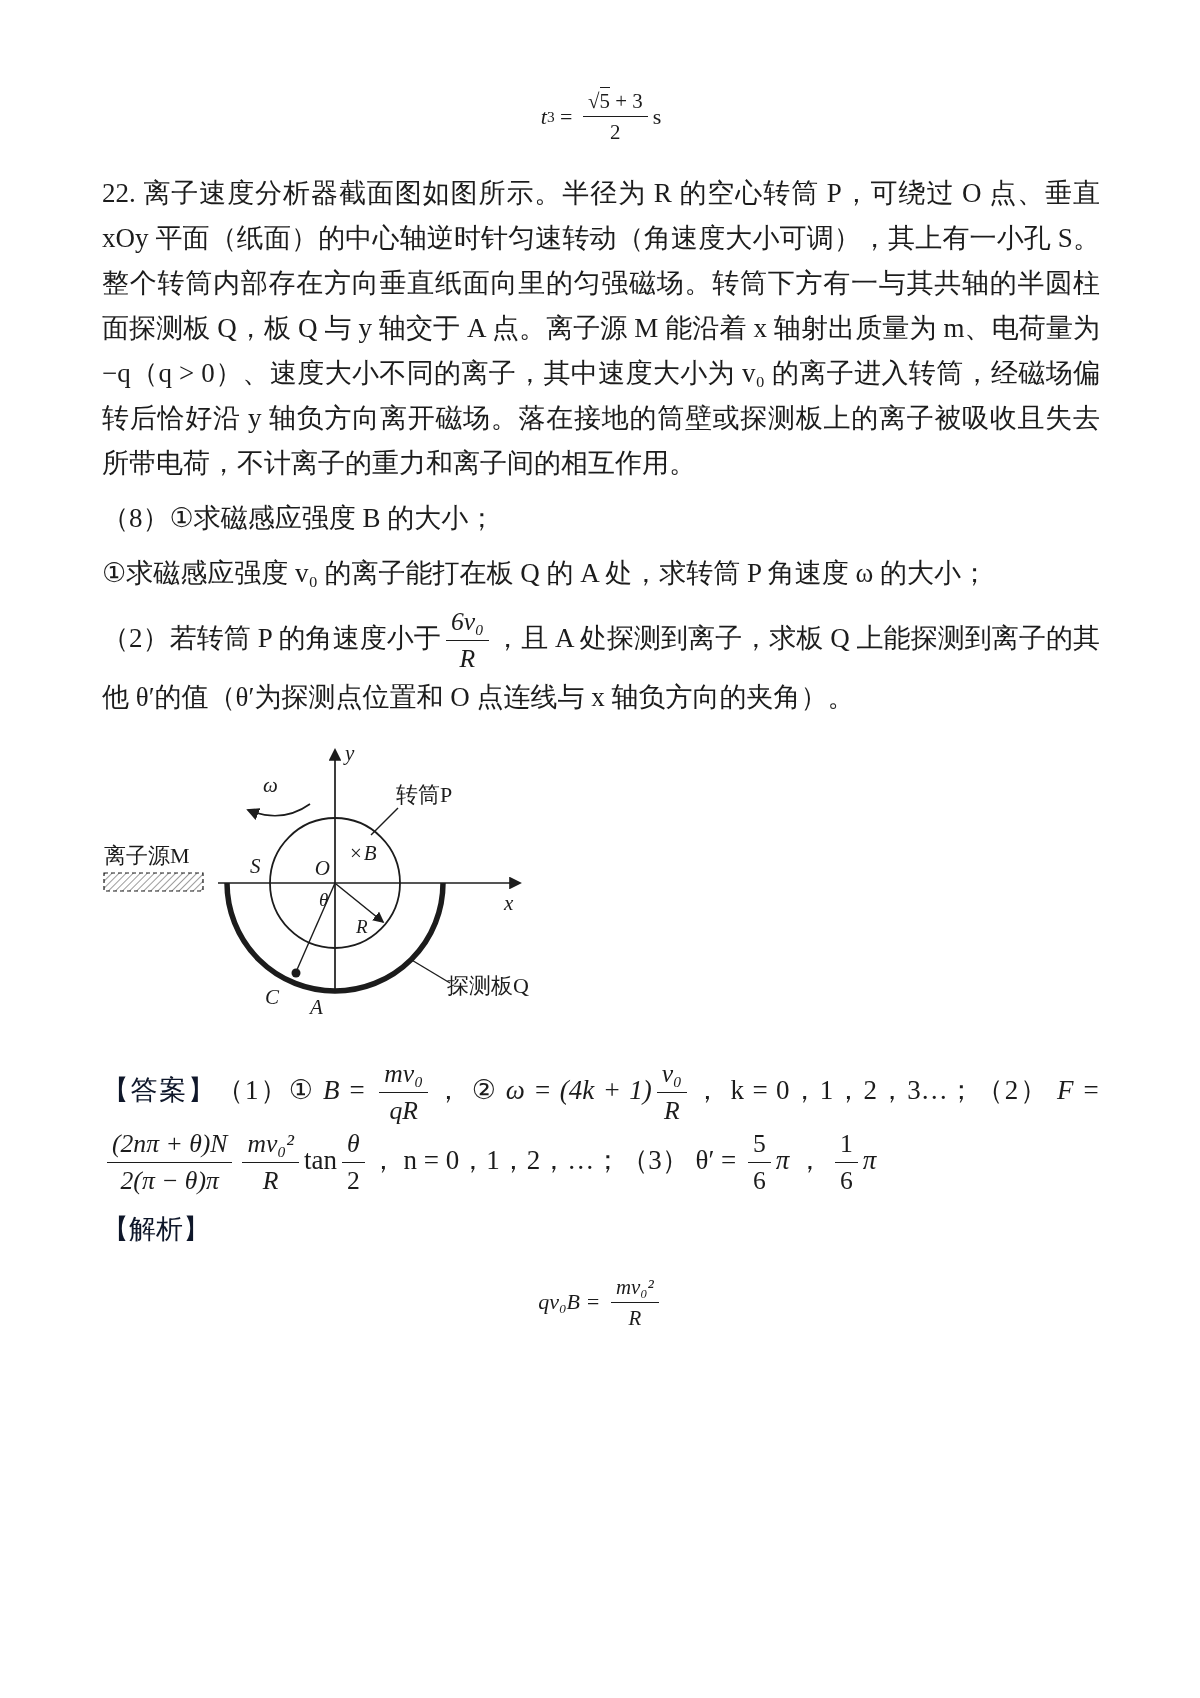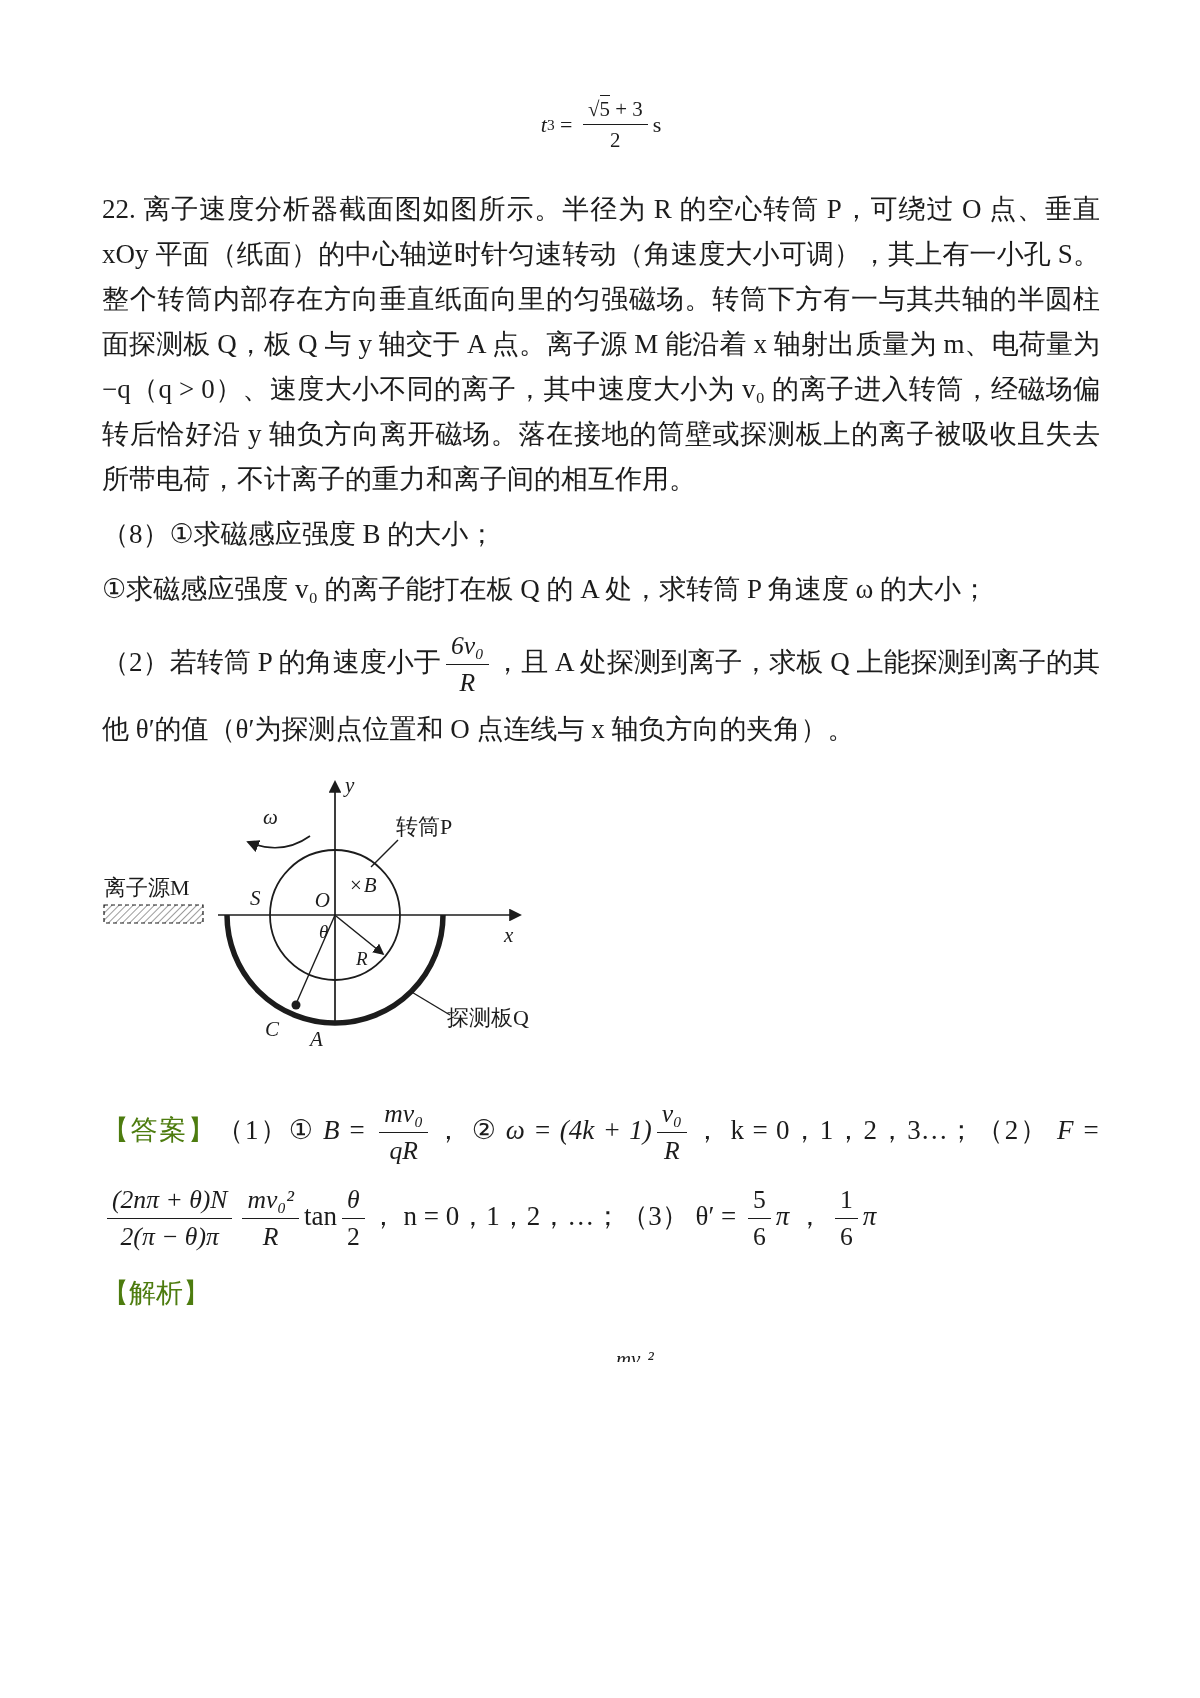--- a/index.html
+++ b/index.html
@@ -7,23 +7,23 @@
     width:1200px;height:1698px;background:#ffffff;color:#1c1c1c;
     font-family:"Liberation Serif","DejaVu Sans",serif;
     -webkit-font-smoothing:antialiased;
   }
   .page{width:1200px;height:1362px;padding:84px 100px 0 102px;box-sizing:border-box;overflow:hidden;}
   .para{font-size:27px;line-height:45px;text-align:justify;margin:0;}
   .para + .para{margin-top:10px;}
   .formula-block{text-align:center;font-size:22px;margin:4px 0 26px;line-height:1.3;}
   .formula-block .mathline > *{vertical-align:middle;}
   .it{font-style:italic;}
-  .blue{color:#4d7c0f;}
+  .blue{color:#0f172a;}
   sub{font-size:0.7em;}
-  .frac{display:inline-block;vertical-align:middle;text-align:center;margin:8px 5px;line-height:1.25;font-size:0.95em;}
+  .frac{display:inline-block;vertical-align:middle;text-align:center;margin:0 5px;line-height:1.25;font-size:0.95em;}
   .frac .num{display:block;border-bottom:1.4px solid currentColor;padding:0 5px 2px;}
   .frac .den{display:block;padding:2px 5px 0;}
   .rad{border-top:1.4px solid currentColor;padding-top:1px;}
   .diagram{margin:16px 0 8px -2px;}
   .diagram svg{display:block;}
   .diagram text{font-size:21px;fill:#1c1c1c;font-family:"Liberation Serif","DejaVu Sans",serif;}
   .diagram .cjk{font-size:22px;}
   .diagram .small{font-size:19px;}
   .answer{margin-top:22px;}
   .tight{margin-top:14px;}

